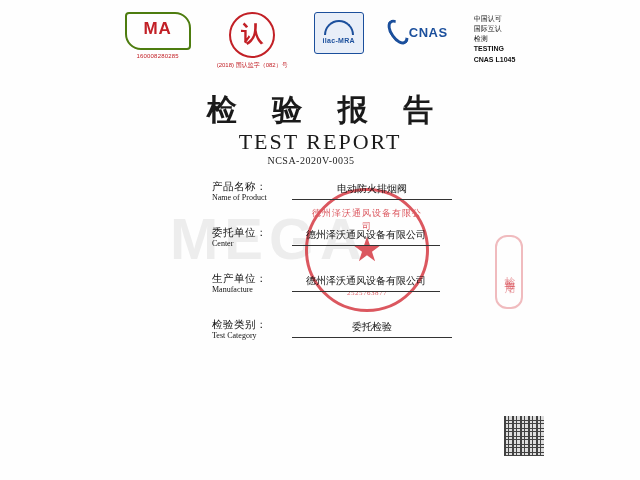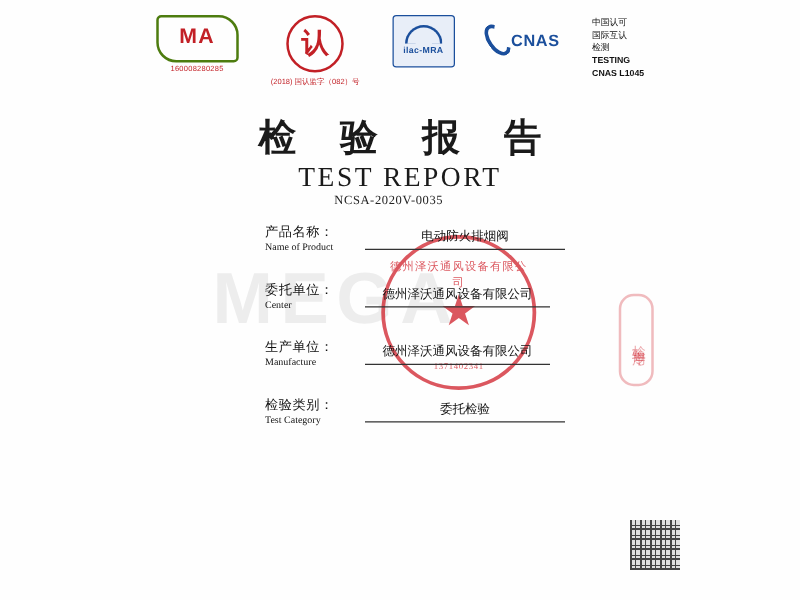--- a/index.html
+++ b/index.html
@@ -386,21 +386,21 @@
   <div class="title-cn">检 验 报 告</div>
   <div class="title-en">TEST REPORT</div>
   <div class="report-no">NCSA-2020V-0035</div>
 
   <div class="wm-mega">MEGA</div>
   <div class="wm-side">检验专用</div>
 
   <div class="stamp-red">
     <div class="stamp-arc-text">德州泽沃通风设备有限公司</div>
     <div class="stamp-star">★</div>
-    <div class="stamp-bottom-text">1371402341</div>
+    <div class="stamp-bottom-text">2525763877</div>
   </div>
 
   <div class="fields">
 
     <div class="field-row">
       <div class="field-label">
         <span class="cn">产品名称：</span>
         <span class="en">Name of Product</span>
       </div>
       <div class="field-value">电动防火排烟阀</div>

